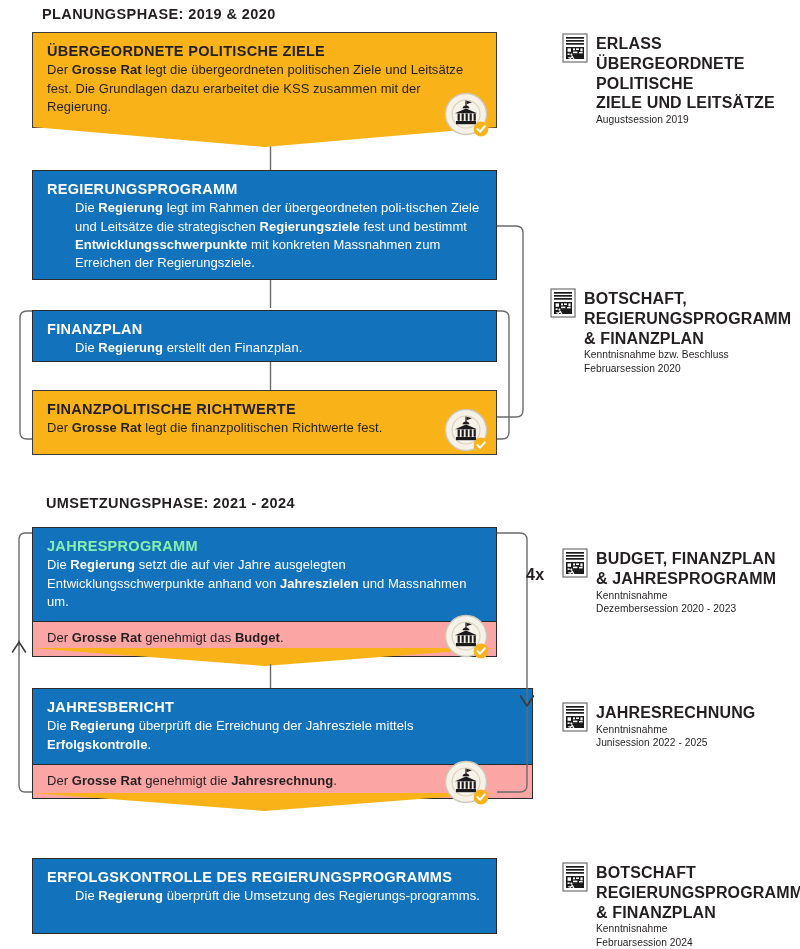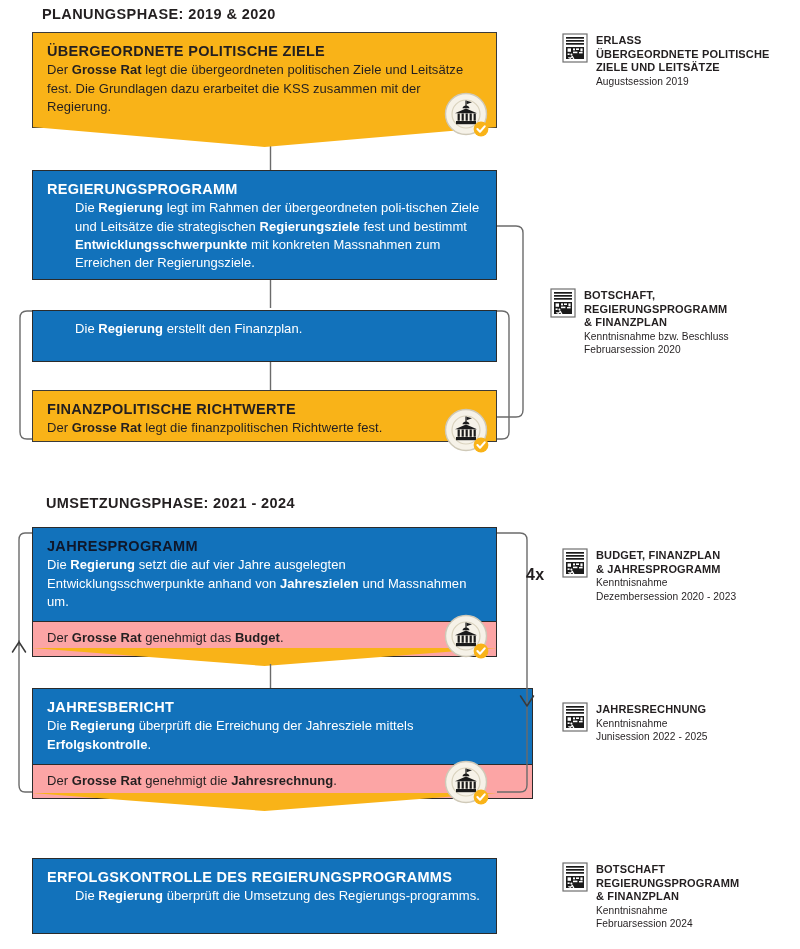--- a/index.html
+++ b/index.html
@@ -84,21 +84,21 @@
     color: #231f20;
     letter-spacing: 0.3px;
   }
 
   
   .legend { position: absolute; display: flex; gap: 8px; align-items: flex-start; }
   .legend-icon { flex: 0 0 auto; width: 26px; height: 30px; }
   .legend-icon svg { display: block; }
   .legend-text { padding-top: 1px; }
   .legend-title {
-    font-size: 11px;
+    font-size: 16px;
     font-weight: bold;
     color: #231f20;
     line-height: 1.24;
     letter-spacing: 0.15px;
     white-space: pre-line;
   }
   .legend-sub {
     font-size: 10.2px;
     color: #231f20;
     line-height: 1.33;
@@ -214,38 +214,39 @@
     </svg>
   </div>
 
   <div class="conn" style="left:0; top:362px;">
     <svg width="560" height="30">
       <line x1="270.5" y1="0" x2="270.5" y2="28" stroke="#6b6b6b" stroke-width="1.4"></line>
     </svg>
   </div>
 
   <div class="box blue" style="left:32px; top:310px; width:465px; height:52px;">
+    <div class="box-title">FINANZPLAN</div>
     <div class="box-body">Die <b>Regierung</b> erstellt den Finanzplan.</div>
   </div>
 
-  <div class="box orange" style="left:32px; top:390px; width:465px; height:52px;">
+  <div class="box orange" style="left:32px; top:390px; width:465px; height:65px;">
     <div class="box-title">FINANZPOLITISCHE RICHTWERTE</div>
     <div class="box-body">Der <b>Grosse Rat</b> legt die finanzpolitischen Richtwerte fest.</div>
   </div>
   <div class="seal" style="left:444px; top:408px;">
     <svg width="46" height="46">
         <use href="#sym-seal"></use>
       </svg>
   </div>
 
   <div class="phase-title" style="left:46px; top:495px;">UMSETZUNGSPHASE: 2021 - 2024</div>
 
   <div class="splitbox" style="left:32px; top:527px; width:465px;">
     <div class="seg-blue">
-      <div class="box-title" style="color:#0f172a">JAHRESPROGRAMM</div>
+      <div class="box-title" style="color:#86efac">JAHRESPROGRAMM</div>
       <div class="box-body" style="color:#fff">Die <b>Regierung</b> setzt die auf vier Jahre ausgelegten Entwicklungsschwerpunkte anhand von <b>Jahreszielen</b> und Massnahmen um.</div>
     </div>
     <div class="seg-orange">
       <div class="box-body" style="color:#231f20">Der <b>Grosse Rat</b> genehmigt das <b>Budget</b>.</div>
     </div>
   </div>
   <div class="tail" style="left:32px; top:648px;">
     <svg width="465" height="20">
         <path d="M0 0 L232.5 18 L465 0 Z" fill="#f9b318"></path>
       </svg>

